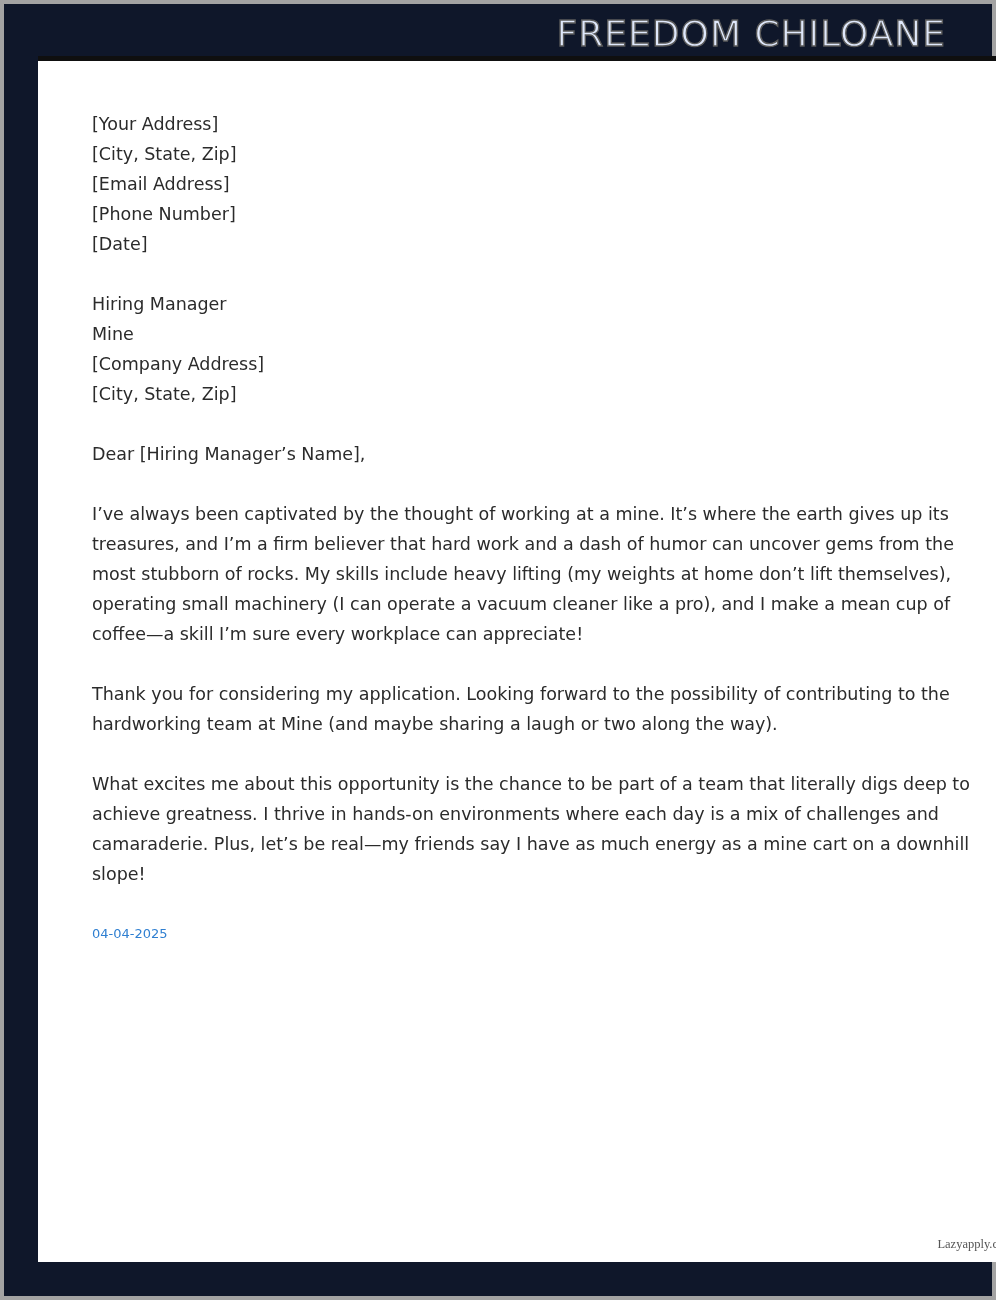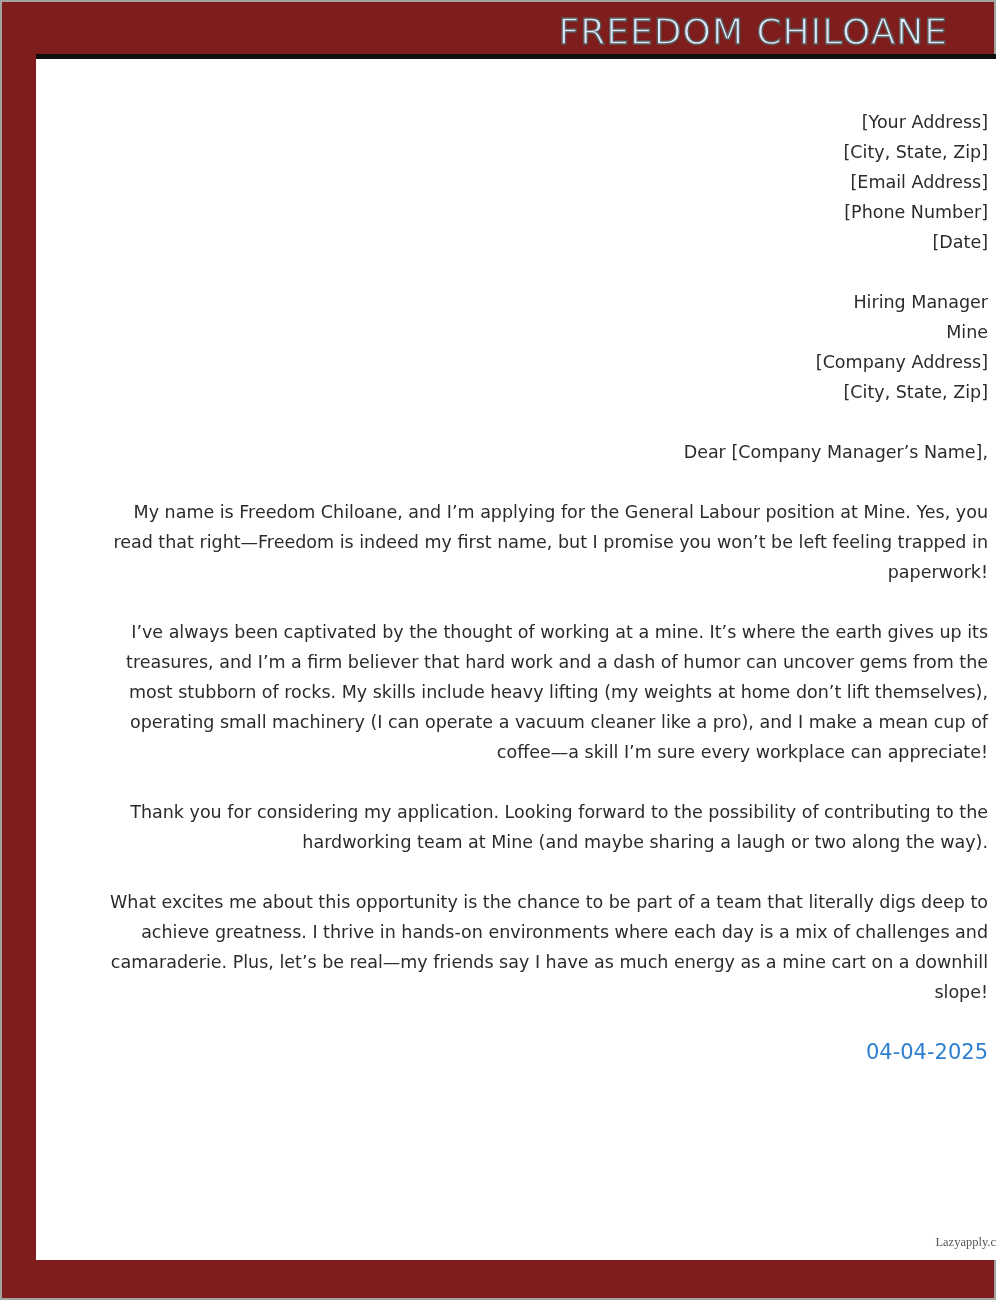--- a/index.html
+++ b/index.html
@@ -11,23 +11,22 @@
     height: 1300px;
     background: #dfe8fb;
     font-family: "DejaVu Sans", sans-serif;
     overflow: hidden;
   }
   .page {
     position: relative;
     width: 996px;
     height: 1300px;
     box-sizing: border-box;
-    background: #7f1d1d;
-    border: 2px solid #a3a3a3;
-    text-align: right;
+    background: #0f172a;
+    border: 4px solid #a3a3a3;
   }
   .header {
     position: absolute;
     left: 0;
     right: 0;
     top: 0;
     height: 50px;
     display: flex;
     align-items: flex-end;
     justify-content: flex-end;
@@ -65,21 +64,21 @@
     color: #2b2b2b;
     font-family: "DejaVu Sans", sans-serif;
   }
   .block {
     margin: 0 0 30px 0;
     white-space: pre-line;
   }
   .date-stamp {
     margin: 0;
     color: #2f7fd1;
-    font-size: 21px;
+    font-size: 13px;
   }
   .footer-note {
     position: absolute;
     right: 16px;
     bottom: 10px;
     font-size: 12.5px;
     color: #555555;
     font-family: Liberation Serif, serif;
   }
 </style>
@@ -100,23 +99,22 @@
 [City, State, Zip]
 [Email Address]
 [Phone Number]
 [Date]</p>
 
       <p class="block">Hiring Manager
 Mine
 [Company Address]
 [City, State, Zip]</p>
 
-      <p class="block">Dear [Company Manager’s Name],</p>
+      <p class="block">Dear [Hiring Manager’s Name],</p>
 
-      <p class="block">My name is Freedom Chiloane, and I’m applying for the General Labour position at Mine. Yes, you read that right—Freedom is indeed my first name, but I promise you won’t be left feeling trapped in paperwork!</p>
 
       <p class="block">I’ve always been captivated by the thought of working at a mine. It’s where the earth gives up its treasures, and I’m a firm believer that hard work and a dash of humor can uncover gems from the most stubborn of rocks. My skills include heavy lifting (my weights at home don’t lift themselves), operating small machinery (I can operate a vacuum cleaner like a pro), and I make a mean cup of coffee—a skill I’m sure every workplace can appreciate!</p>
 
       <p class="block">Thank you for considering my application. Looking forward to the possibility of contributing to the hardworking team at Mine (and maybe sharing a laugh or two along the way).</p>
 
       <p class="block">What excites me about this opportunity is the chance to be part of a team that literally digs deep to achieve greatness. I thrive in hands-on environments where each day is a mix of challenges and camaraderie. Plus, let’s be real—my friends say I have as much energy as a mine cart on a downhill slope!</p>
 
 
       <p class="date-stamp">04-04-2025</p>
 

